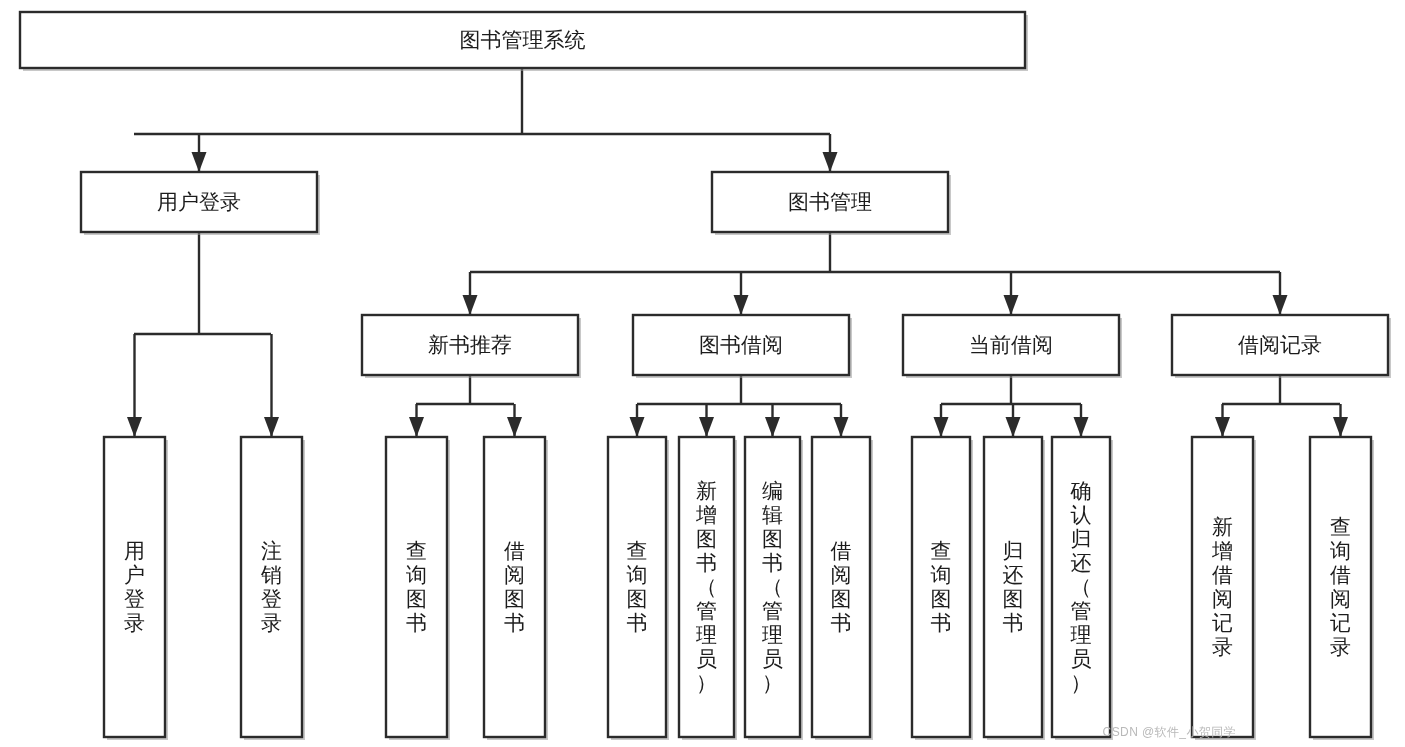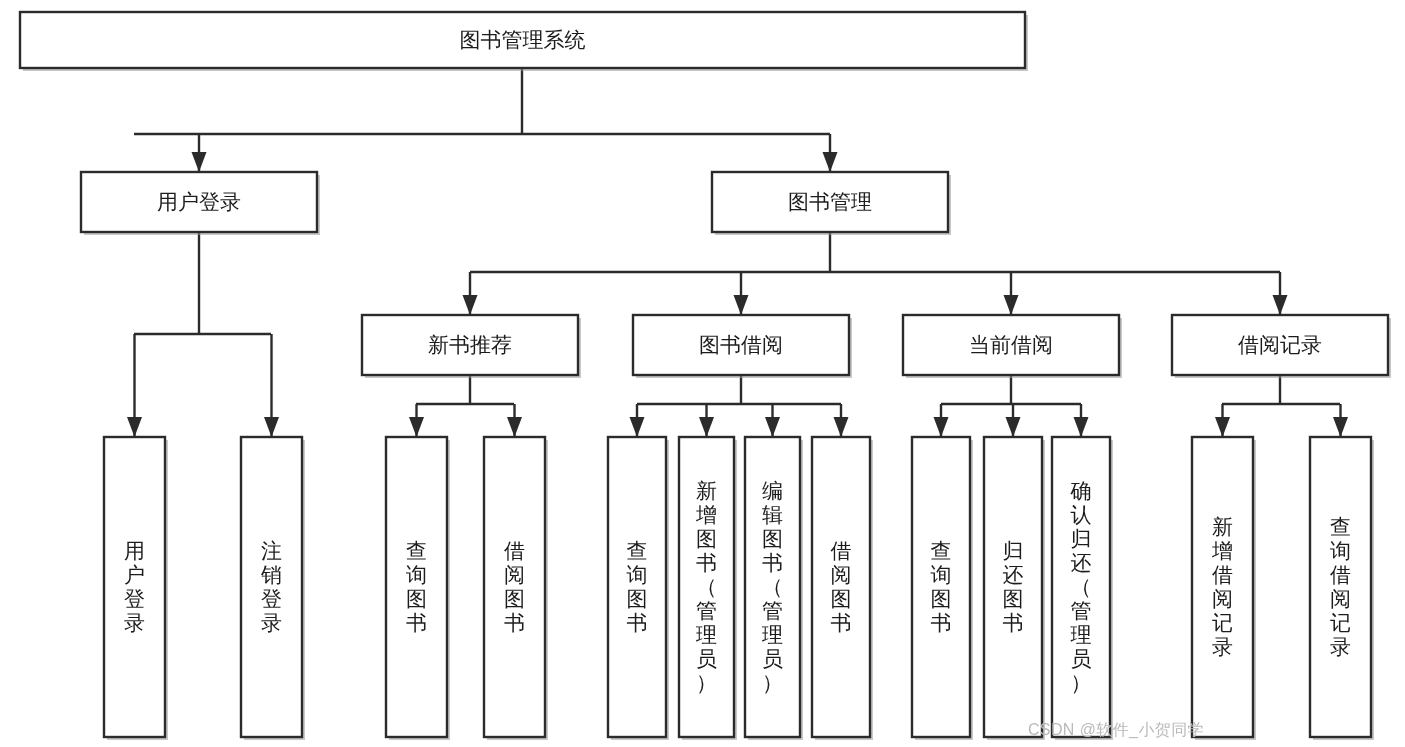--- a/index.html
+++ b/index.html
@@ -12,20 +12,21 @@
     width: 1405px;
     height: 747px;
     font-family: "Liberation Sans", "DejaVu Sans", sans-serif;
     overflow: hidden;
     position: relative;
   }
   #diagram-root {
     position: relative;
     width: 1212px;
     height: 747px;
+    padding-left: 32px;
   }
   svg#tree-svg {
     position: absolute;
     top: 0;
     left: 0;
     width: 1405px;
     height: 747px;
     display: block;
   }
   .node-box {
@@ -57,21 +58,21 @@
     font-family: "Liberation Sans", "DejaVu Sans", sans-serif;
     font-size: 21px;
     fill: #1c1c1c;
     text-anchor: middle;
   }
   .watermark-text {
     position: absolute;
     right: 8px;
     bottom: 6px;
     font-family: "Liberation Sans", "DejaVu Sans", sans-serif;
-    font-size: 16px;
+    font-size: 12px;
     color: #b9b9b9;
     white-space: nowrap;
     letter-spacing: 0.4px;
     user-select: none;
   }
 </style>
 </head>
 <body>
 
 <div id="diagram-root">

